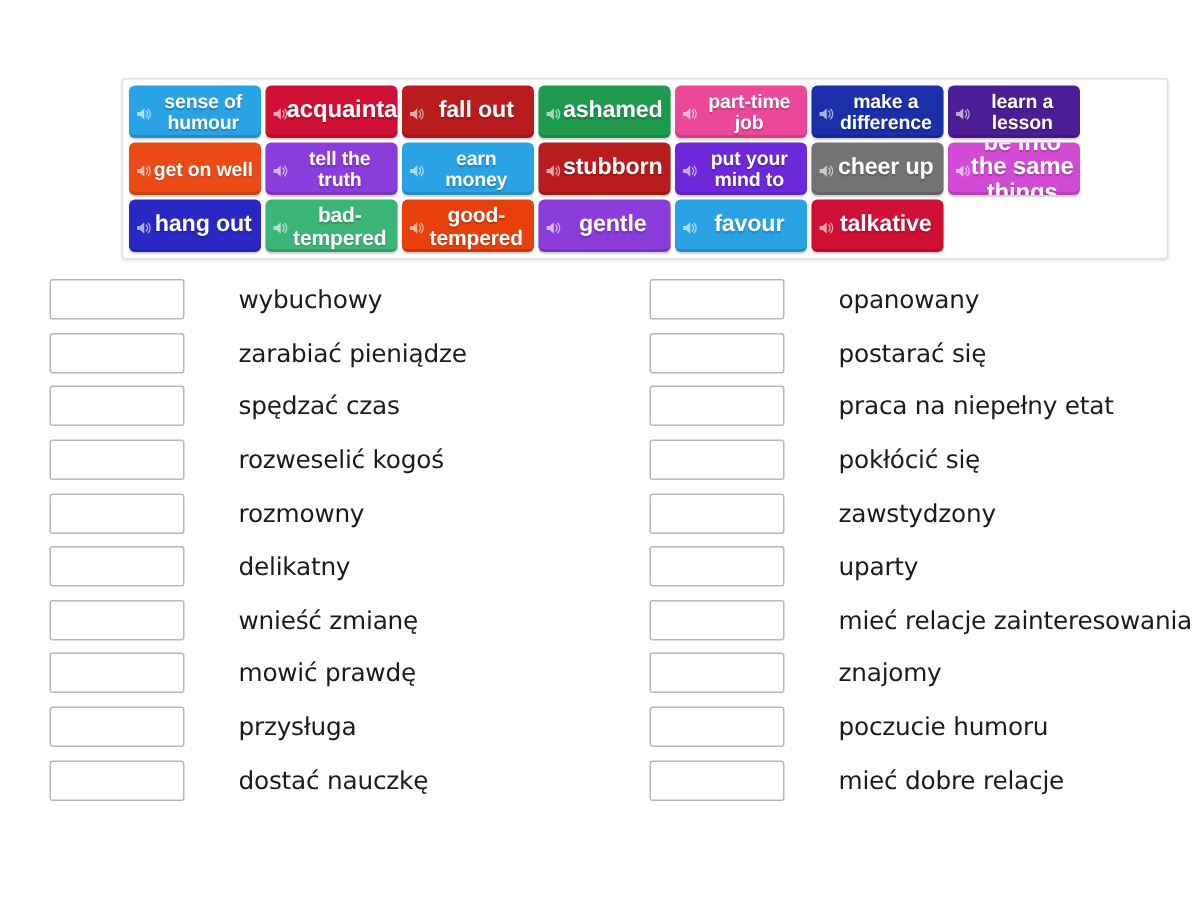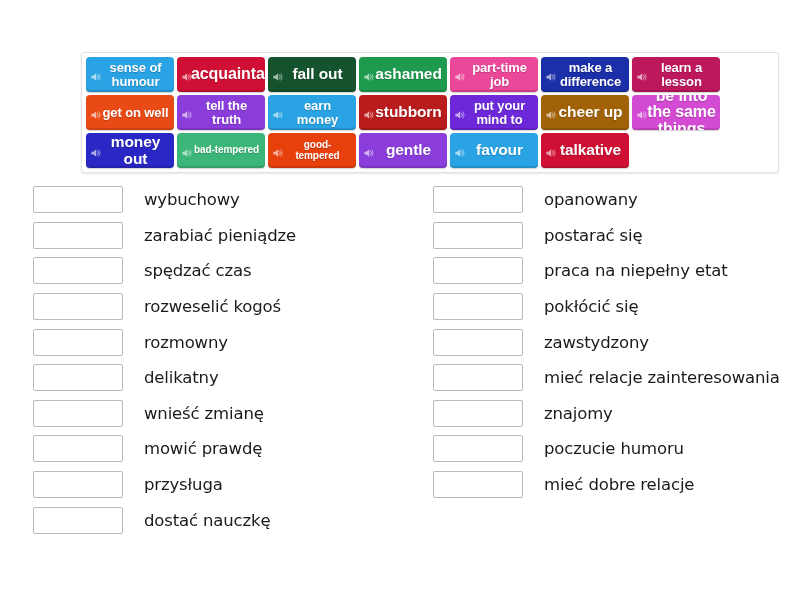--- a/index.html
+++ b/index.html
@@ -81,21 +81,21 @@
   }
   .tile .label {
     display: block;
     width: 100%;
   }
 
   
   .fs-lg  { font-size: 15.5px; }
   .fs-md  { font-size: 13px; }
   .fs-sm  { font-size: 16px; }
-  .fs-xs  { font-size: 10px; }
+  .fs-xs  { font-size: 14px; }
 
   
   .columns {
     position: absolute;
     left: 0;
     top: 182px;
     width: 800px;
     display: flex;
     flex-direction: row;
   }
@@ -116,21 +116,21 @@
     flex: 0 0 auto;
     width: 90px;
     height: 27px;
     background: #ffffff;
     border: 1px solid #b9b9b9;
     border-radius: 2px;
     cursor: pointer;
   }
 
   .answer-text {
-    margin-left: 21px;
+    margin-left: 36px;
     font-size: 16.5px;
     color: #1a1a1a;
     white-space: nowrap;
     font-family: "DejaVu Sans", sans-serif;
     letter-spacing: -0.15px;
   }
 </style>
 </head>
 <body>
 
@@ -147,21 +147,21 @@
           <span class="label fs-md">sense of humour</span>
         </div>
         <div class="tile" style="background: rgb(207, 16, 52);">
           <span class="speaker"><svg viewBox="0 0 16 16" width="11" height="11">
               <path d="M2 6 h3 L9 2.5 v11 L5 10 H2 z" fill="#ffffff"></path>
               <path d="M11 5.2 a4 4 0 0 1 0 5.6" stroke="#ffffff" stroke-width="1.4" fill="none" stroke-linecap="round"></path>
               <path d="M12.8 3.4 a6.4 6.4 0 0 1 0 9.2" stroke="#ffffff" stroke-width="1.2" fill="none" stroke-linecap="round"></path>
             </svg></span>
           <span class="label fs-sm">acquaintance</span>
         </div>
-        <div class="tile" style="background: #14532d;">
+        <div class="tile" style="background: #b91c1c;">
           <span class="speaker"><svg viewBox="0 0 16 16" width="11" height="11">
               <path d="M2 6 h3 L9 2.5 v11 L5 10 H2 z" fill="#ffffff"></path>
               <path d="M11 5.2 a4 4 0 0 1 0 5.6" stroke="#ffffff" stroke-width="1.4" fill="none" stroke-linecap="round"></path>
               <path d="M12.8 3.4 a6.4 6.4 0 0 1 0 9.2" stroke="#ffffff" stroke-width="1.2" fill="none" stroke-linecap="round"></path>
             </svg></span>
           <span class="label fs-lg">fall out</span>
         </div>
         <div class="tile" style="background: rgb(29, 154, 78);">
           <span class="speaker"><svg viewBox="0 0 16 16" width="11" height="11">
               <path d="M2 6 h3 L9 2.5 v11 L5 10 H2 z" fill="#ffffff"></path>
@@ -179,21 +179,21 @@
           <span class="label fs-md">part-time job</span>
         </div>
         <div class="tile" style="background: rgb(26, 47, 168);">
           <span class="speaker"><svg viewBox="0 0 16 16" width="11" height="11">
               <path d="M2 6 h3 L9 2.5 v11 L5 10 H2 z" fill="#ffffff"></path>
               <path d="M11 5.2 a4 4 0 0 1 0 5.6" stroke="#ffffff" stroke-width="1.4" fill="none" stroke-linecap="round"></path>
               <path d="M12.8 3.4 a6.4 6.4 0 0 1 0 9.2" stroke="#ffffff" stroke-width="1.2" fill="none" stroke-linecap="round"></path>
             </svg></span>
           <span class="label fs-md">make a difference</span>
         </div>
-        <div class="tile" style="background: #be185d;">
+        <div class="tile" style="background: #4c1d95;">
           <span class="speaker"><svg viewBox="0 0 16 16" width="11" height="11">
               <path d="M2 6 h3 L9 2.5 v11 L5 10 H2 z" fill="#ffffff"></path>
               <path d="M11 5.2 a4 4 0 0 1 0 5.6" stroke="#ffffff" stroke-width="1.4" fill="none" stroke-linecap="round"></path>
               <path d="M12.8 3.4 a6.4 6.4 0 0 1 0 9.2" stroke="#ffffff" stroke-width="1.2" fill="none" stroke-linecap="round"></path>
             </svg></span>
           <span class="label fs-md">learn a lesson</span>
         </div>
       </div>
       <div class="tile-row">
         <div class="tile" style="background: rgb(234, 75, 22);">
@@ -229,21 +229,21 @@
           <span class="label fs-lg">stubborn</span>
         </div>
         <div class="tile" style="background: #6d28d9;">
           <span class="speaker"><svg viewBox="0 0 16 16" width="11" height="11">
               <path d="M2 6 h3 L9 2.5 v11 L5 10 H2 z" fill="#ffffff"></path>
               <path d="M11 5.2 a4 4 0 0 1 0 5.6" stroke="#ffffff" stroke-width="1.4" fill="none" stroke-linecap="round"></path>
               <path d="M12.8 3.4 a6.4 6.4 0 0 1 0 9.2" stroke="#ffffff" stroke-width="1.2" fill="none" stroke-linecap="round"></path>
             </svg></span>
           <span class="label fs-md">put your mind to</span>
         </div>
-        <div class="tile" style="background: #a16207;">
+        <div class="tile" style="background: #737373;">
           <span class="speaker"><svg viewBox="0 0 16 16" width="11" height="11">
               <path d="M2 6 h3 L9 2.5 v11 L5 10 H2 z" fill="#ffffff"></path>
               <path d="M11 5.2 a4 4 0 0 1 0 5.6" stroke="#ffffff" stroke-width="1.4" fill="none" stroke-linecap="round"></path>
               <path d="M12.8 3.4 a6.4 6.4 0 0 1 0 9.2" stroke="#ffffff" stroke-width="1.2" fill="none" stroke-linecap="round"></path>
             </svg></span>
           <span class="label fs-lg">cheer up</span>
         </div>
         <div class="tile" style="background: rgb(211, 74, 211);">
           <span class="speaker"><svg viewBox="0 0 16 16" width="11" height="11">
               <path d="M2 6 h3 L9 2.5 v11 L5 10 H2 z" fill="#ffffff"></path>
@@ -253,21 +253,21 @@
           <span class="label fs-sm">be into the same things</span>
         </div>
       </div>
       <div class="tile-row">
         <div class="tile" style="background: rgb(42, 40, 196);">
           <span class="speaker"><svg viewBox="0 0 16 16" width="11" height="11">
               <path d="M2 6 h3 L9 2.5 v11 L5 10 H2 z" fill="#ffffff"></path>
               <path d="M11 5.2 a4 4 0 0 1 0 5.6" stroke="#ffffff" stroke-width="1.4" fill="none" stroke-linecap="round"></path>
               <path d="M12.8 3.4 a6.4 6.4 0 0 1 0 9.2" stroke="#ffffff" stroke-width="1.2" fill="none" stroke-linecap="round"></path>
             </svg></span>
-          <span class="label fs-lg">money out</span>
+          <span class="label fs-lg">hang out</span>
         </div>
         <div class="tile" style="background: rgb(60, 181, 121);">
           <span class="speaker"><svg viewBox="0 0 16 16" width="11" height="11">
               <path d="M2 6 h3 L9 2.5 v11 L5 10 H2 z" fill="#ffffff"></path>
               <path d="M11 5.2 a4 4 0 0 1 0 5.6" stroke="#ffffff" stroke-width="1.4" fill="none" stroke-linecap="round"></path>
               <path d="M12.8 3.4 a6.4 6.4 0 0 1 0 9.2" stroke="#ffffff" stroke-width="1.2" fill="none" stroke-linecap="round"></path>
             </svg></span>
           <span class="label fs-xs">bad-tempered</span>
         </div>
         <div class="tile" style="background: rgb(232, 64, 13);">
@@ -365,20 +365,24 @@
         <div class="answer-row">
           <div class="drop-box"></div>
           <div class="answer-text">pokłócić się</div>
         </div>
         <div class="answer-row">
           <div class="drop-box"></div>
           <div class="answer-text">zawstydzony</div>
         </div>
         <div class="answer-row">
           <div class="drop-box"></div>
+          <div class="answer-text">uparty</div>
+        </div>
+        <div class="answer-row">
+          <div class="drop-box"></div>
           <div class="answer-text">mieć relacje zainteresowania</div>
         </div>
         <div class="answer-row">
           <div class="drop-box"></div>
           <div class="answer-text">znajomy</div>
         </div>
         <div class="answer-row">
           <div class="drop-box"></div>
           <div class="answer-text">poczucie humoru</div>
         </div>

